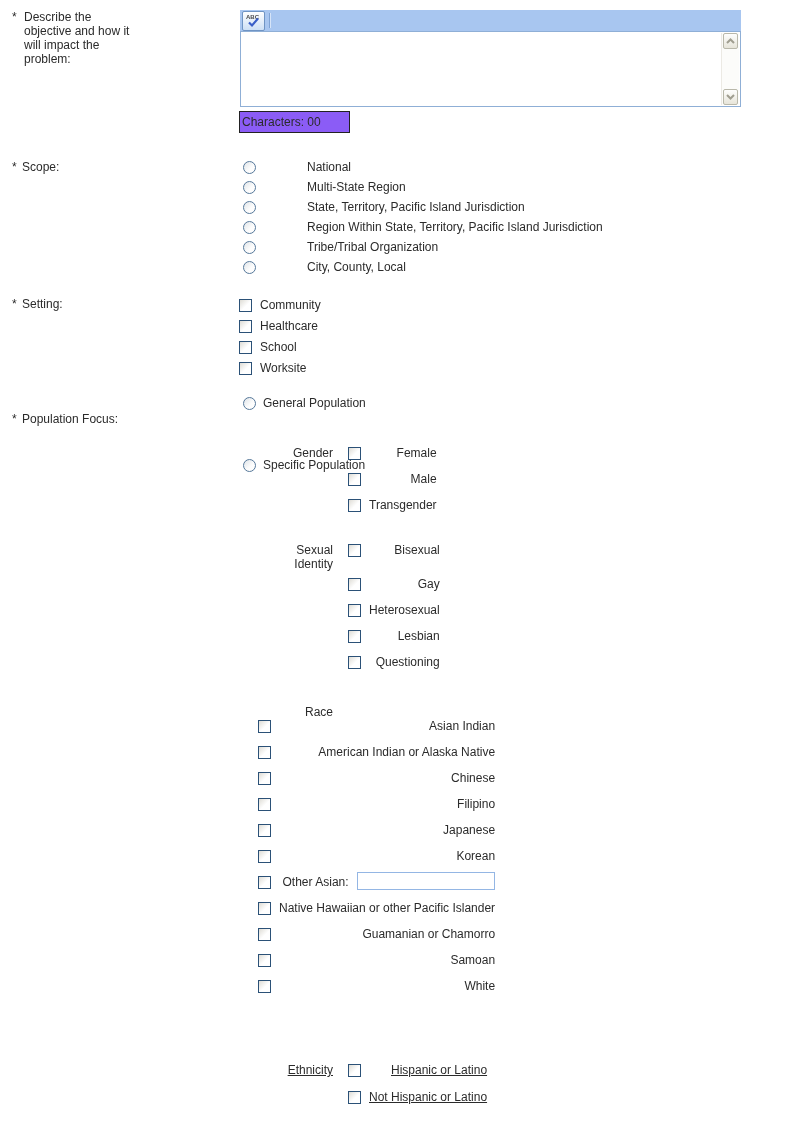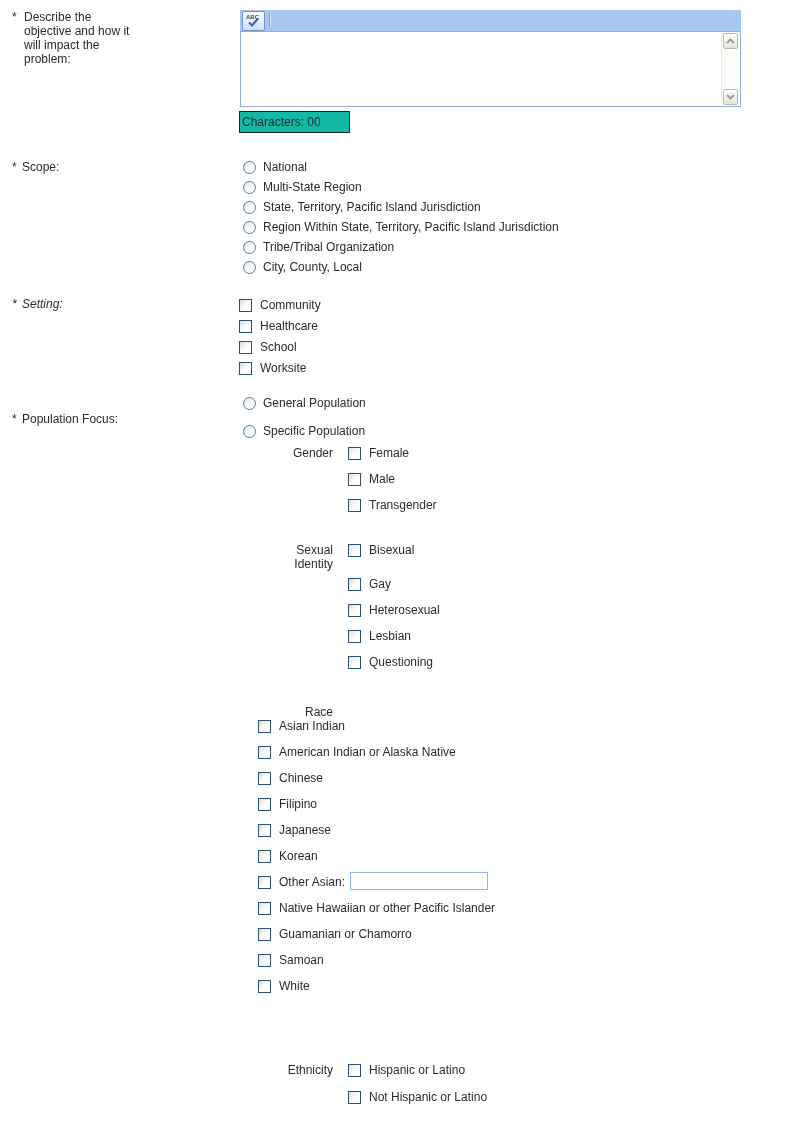--- a/index.html
+++ b/index.html
@@ -21,34 +21,34 @@
   .tb-sep{width:1px;height:15px;background:#7fa3d4;margin-left:4px;border-right:1px solid #d6e4f8;}
   .textbox{position:relative;height:74px;border:1px solid #8fafd6;background:#fff;}
   .txt-input{position:absolute;left:0;top:0;right:18px;bottom:0;outline:none;}
   .sb{position:absolute;top:1px;right:1px;bottom:1px;width:17px;background:#fcfcfa;border-left:1px solid #eceae4;}
   .sb-btn{position:absolute;left:1px;width:15px;height:16px;box-sizing:border-box;
     background:linear-gradient(#fefefd,#e7e5da);border:1px solid #b9b8aa;border-radius:2px;
     display:flex;align-items:center;justify-content:center;cursor:pointer;}
   .sb-up{top:0;}
   .sb-down{bottom:0;}
   .charbox{position:absolute;left:239px;top:111px;width:107px;height:20px;border:1px solid #222;
-    background:#14b8a6;display:flex;align-items:center;padding-left:2px;}
+    background:#8b5cf6;display:flex;align-items:center;padding-left:2px;}
   
   .optlist{position:absolute;display:flex;flex-direction:column;}
   .opt-row{display:flex;align-items:flex-start;}
-  .h20{height:20px;} .h21{height:21px;} .h28{height:28px;}
+  .h20{height:20px;gap:44px;} .h21{height:21px;} .h28{height:28px;}
   .radio{flex:none;width:13px;height:13px;box-sizing:border-box;border-radius:50%;
     border:1px solid #56789a;background:linear-gradient(135deg,#dfe4e8,#fdfdfd 60%);margin-top:1px;margin-right:7px;cursor:pointer;}
   .checkbox{flex:none;width:13px;height:13px;box-sizing:border-box;
     border:1px solid #2b5177;background:linear-gradient(135deg,#dedcd5,#ffffff 55%);margin-top:1px;margin-right:8px;cursor:pointer;}
   
   .grp{position:absolute;left:258px;display:flex;align-items:flex-start;}
   .grp-label{flex:none;width:75px;text-align:right;margin-right:15px;}
   .grp-rows{display:flex;flex-direction:column;}
-  .sub-row{height:26px;display:flex;align-items:flex-start;}
+  .sub-row{height:26px;display:flex;align-items:flex-start;justify-content:space-between;}
   .sub-row.tall{height:34px;}
   .sub-row.h27{height:27px;}
   .other-input{margin-left:5px;margin-top:-3px;width:138px;height:18px;box-sizing:border-box;
     border:1px solid #94b6e4;background:#fff;font-family:"Liberation Sans",sans-serif;font-size:12px;padding:0 2px;outline:none;}
 </style>
 </head>
 <body>
 
 <div class="page">
 
@@ -111,21 +111,21 @@
     <div class="opt-row h20">
       <span class="radio"></span>
       <span>Tribe/Tribal Organization</span>
     </div>
     <div class="opt-row h20">
       <span class="radio"></span>
       <span>City, County, Local</span>
     </div>
   </div>
 
-  <div class="sec-label" style="top:297px;font-style:italic;">
+  <div class="sec-label" style="top:297px;">
     <span class="ast">*</span><span>Setting:</span>
   </div>
   <div class="optlist" style="left:239px;top:298px;">
     <div class="opt-row h21">
       <span class="checkbox"></span>
       <span>Community</span>
     </div>
     <div class="opt-row h21">
       <span class="checkbox"></span>
       <span>Healthcare</span>
@@ -136,21 +136,21 @@
     </div>
     <div class="opt-row h21">
       <span class="checkbox"></span>
       <span>Worksite</span>
     </div>
   </div>
 
   <div class="sec-label" style="top:412px;">
     <span class="ast">*</span><span>Population Focus:</span>
   </div>
-  <div class="optlist" style="left:243px;top:396px;">
+  <div class="optlist" style="left:243px;top:396px;gap:34px;">
     <div class="opt-row h28">
       <span class="radio"></span>
       <span>General Population</span>
     </div>
     <div class="opt-row h28">
       <span class="radio"></span>
       <span>Specific Population</span>
     </div>
   </div>
 
@@ -242,21 +242,21 @@
         <span class="checkbox"></span>
         <span>Samoan</span>
       </div>
       <div class="sub-row">
         <span class="checkbox"></span>
         <span>White</span>
       </div>
     </div>
   </div>
 
-  <div class="grp" style="top:1063px;">
+  <div class="grp" style="top:1063px;text-decoration:underline;">
     <div class="grp-label">Ethnicity</div>
     <div class="grp-rows">
       <div class="sub-row h27">
         <span class="checkbox"></span>
         <span>Hispanic or Latino</span>
       </div>
       <div class="sub-row h27">
         <span class="checkbox"></span>
         <span>Not Hispanic or Latino</span>
       </div>

